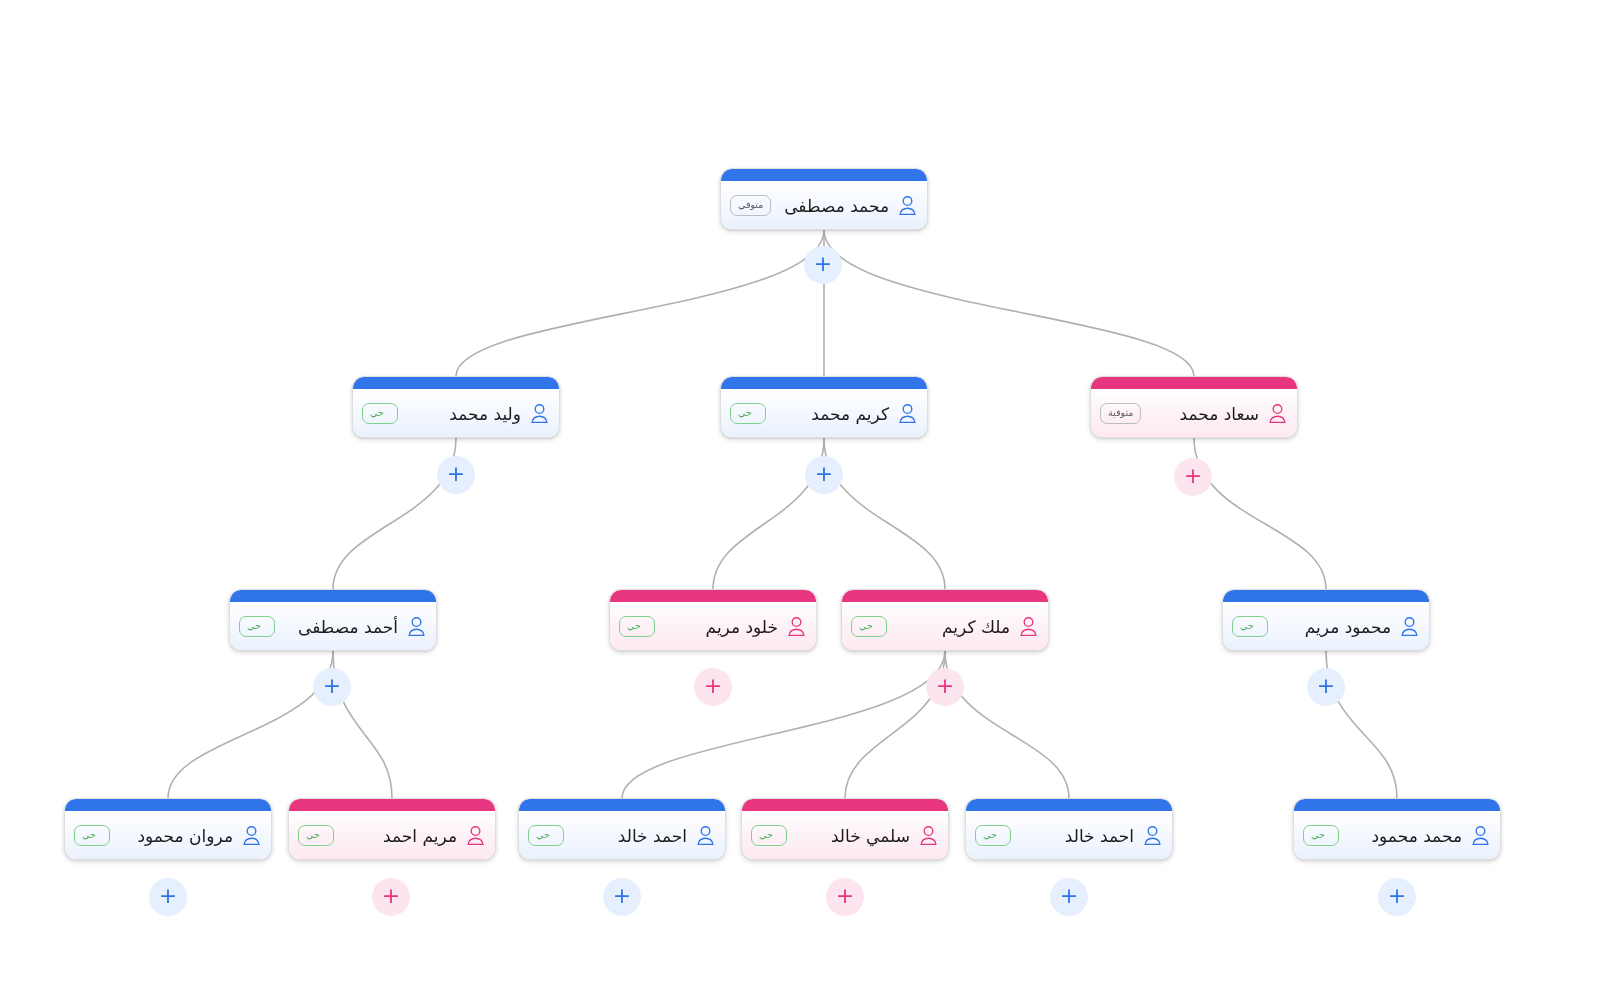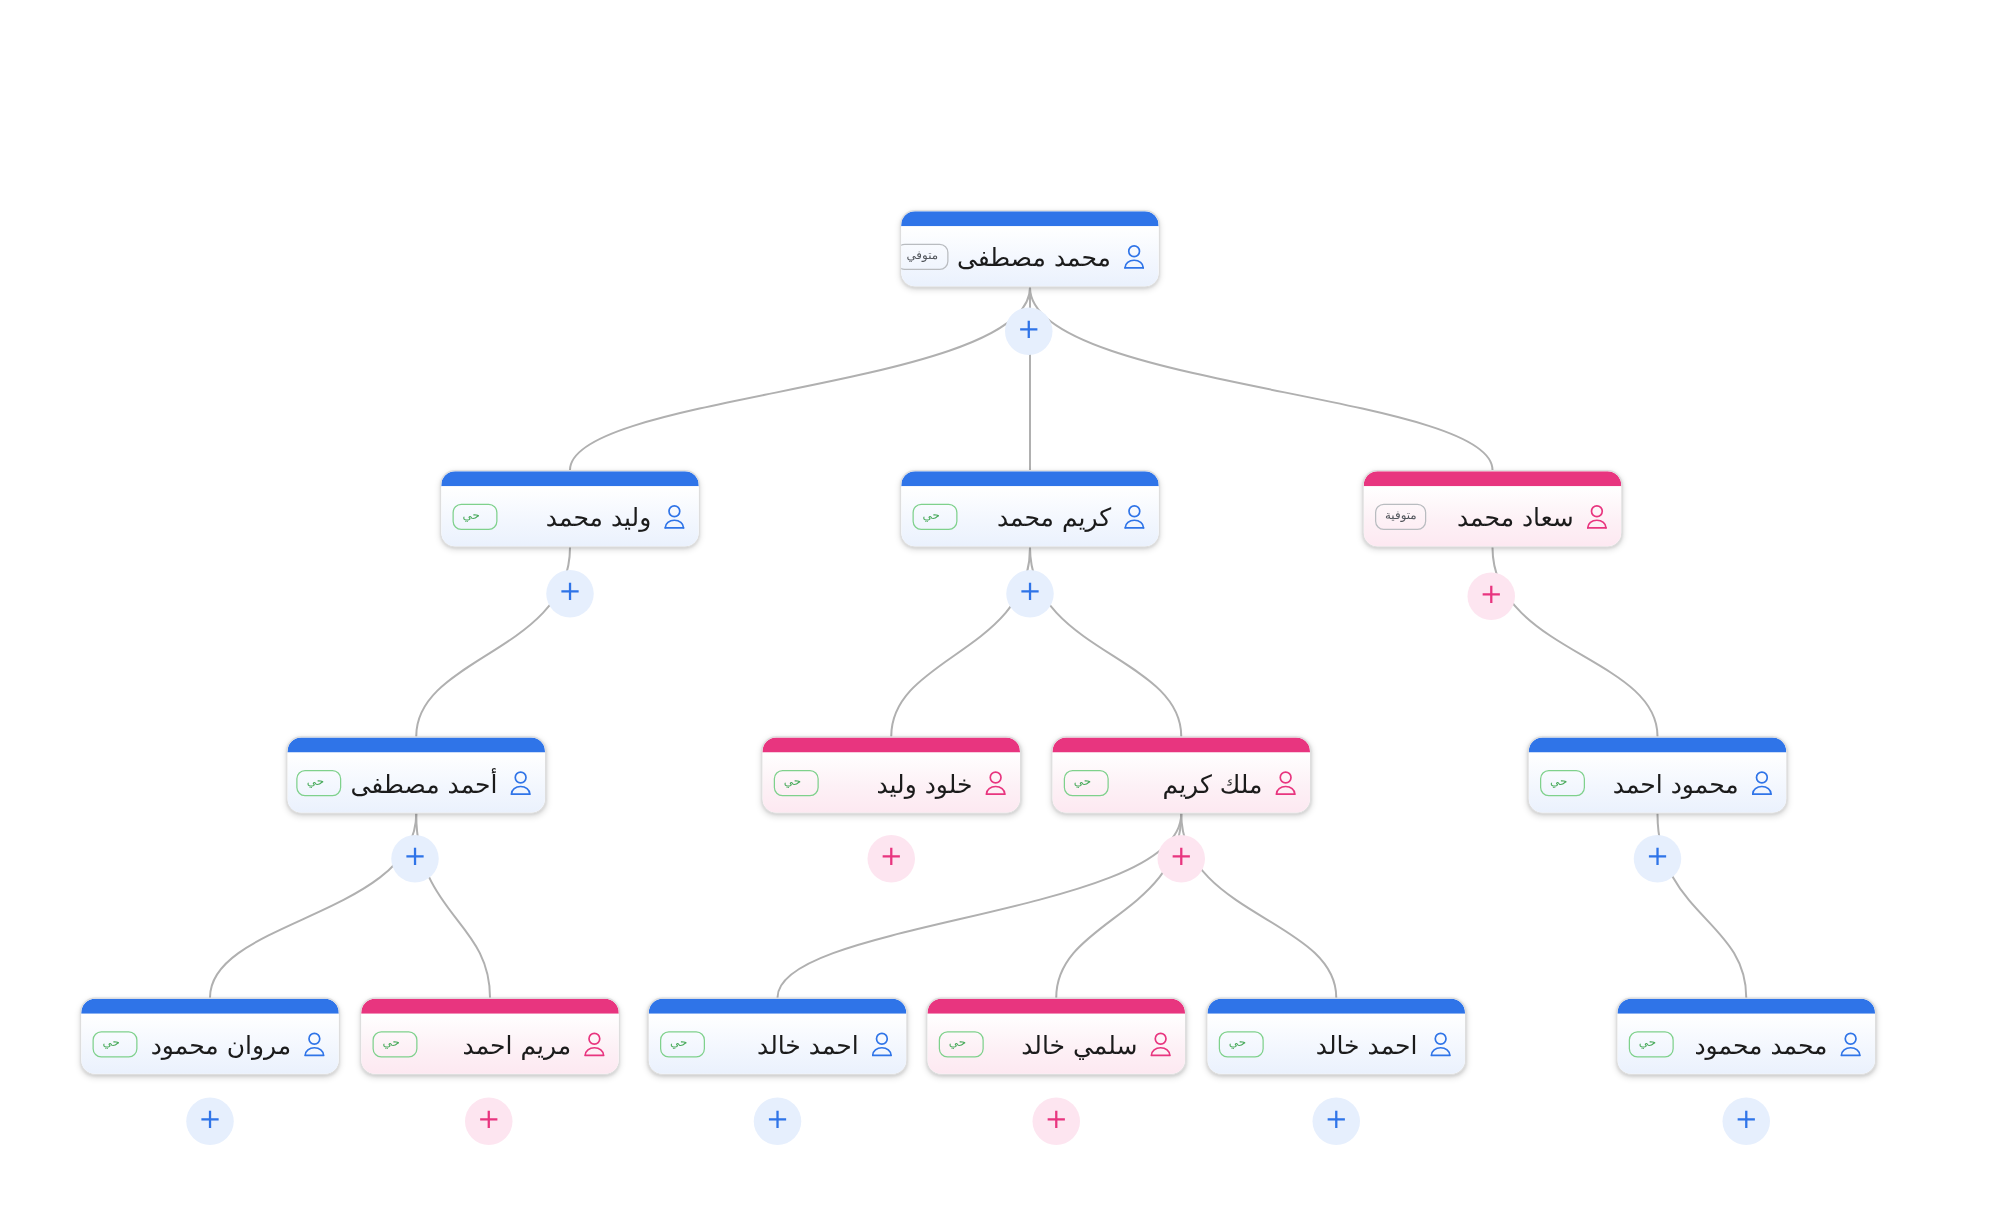--- a/index.html
+++ b/index.html
@@ -64,21 +64,21 @@
   .card.male .body {
     background: linear-gradient(180deg,#ffffff 0%, #f3f7fe 55%, #eaf1fd 100%);
   }
   .card.female .body {
     background: linear-gradient(180deg,#ffffff 0%, #fdf1f6 55%, #fde8f1 100%);
   }
 
   .p-icon { flex: 0 0 auto; display:block; line-height:0; }
   .p-name {
     flex: 1 1 auto;
-    font-size: 20px;
+    font-size: 17px;
     color: #1b1b1b;
     white-space: nowrap;
     text-align: right;
     padding-right: 2px;
     letter-spacing: 0;
   }
   .badge {
     flex: 0 0 auto;
     border-radius: 7px;
     box-sizing: border-box;
@@ -208,21 +208,21 @@
         </div>
       </div>
       <div class="card female" style="left: 609px; top: 589px;">
         <div class="topbar"></div>
         <div class="body">
           <span class="p-icon"><svg width="19" height="21" viewBox="0 0 19 21" fill="none" stroke="#e8357f" stroke-width="1.35" stroke-linecap="round" stroke-linejoin="round">
               <circle cx="9.5" cy="6" r="4.3"></circle>
               <path d="M2.2 19.2c0-3.6 3.3-6 7.3-6s7.3 2.4 7.3 6"></path>
               <path d="M2.2 19.3h14.6"></path>
             </svg></span>
-          <span class="p-name">خلود وليد</span>
+          <span class="p-name">خلود مريم</span>
           <span class="badge alive">حي</span>
         </div>
       </div>
       <div class="card female" style="left: 841px; top: 589px;">
         <div class="topbar"></div>
         <div class="body">
           <span class="p-icon"><svg width="19" height="21" viewBox="0 0 19 21" fill="none" stroke="#e8357f" stroke-width="1.35" stroke-linecap="round" stroke-linejoin="round">
               <circle cx="9.5" cy="6" r="4.3"></circle>
               <path d="M2.2 19.2c0-3.6 3.3-6 7.3-6s7.3 2.4 7.3 6"></path>
               <path d="M2.2 19.3h14.6"></path>
@@ -232,21 +232,21 @@
         </div>
       </div>
       <div class="card male" style="left: 1222px; top: 589px;">
         <div class="topbar"></div>
         <div class="body">
           <span class="p-icon"><svg width="19" height="21" viewBox="0 0 19 21" fill="none" stroke="#2f74e8" stroke-width="1.35" stroke-linecap="round" stroke-linejoin="round">
               <circle cx="9.5" cy="6" r="4.3"></circle>
               <path d="M2.2 19.2c0-3.6 3.3-6 7.3-6s7.3 2.4 7.3 6"></path>
               <path d="M2.2 19.3h14.6"></path>
             </svg></span>
-          <span class="p-name">محمود احمد</span>
+          <span class="p-name">محمود مريم</span>
           <span class="badge alive">حي</span>
         </div>
       </div>
       <div class="card male" style="left: 64px; top: 798px;">
         <div class="topbar"></div>
         <div class="body">
           <span class="p-icon"><svg width="19" height="21" viewBox="0 0 19 21" fill="none" stroke="#2f74e8" stroke-width="1.35" stroke-linecap="round" stroke-linejoin="round">
               <circle cx="9.5" cy="6" r="4.3"></circle>
               <path d="M2.2 19.2c0-3.6 3.3-6 7.3-6s7.3 2.4 7.3 6"></path>
               <path d="M2.2 19.3h14.6"></path>

